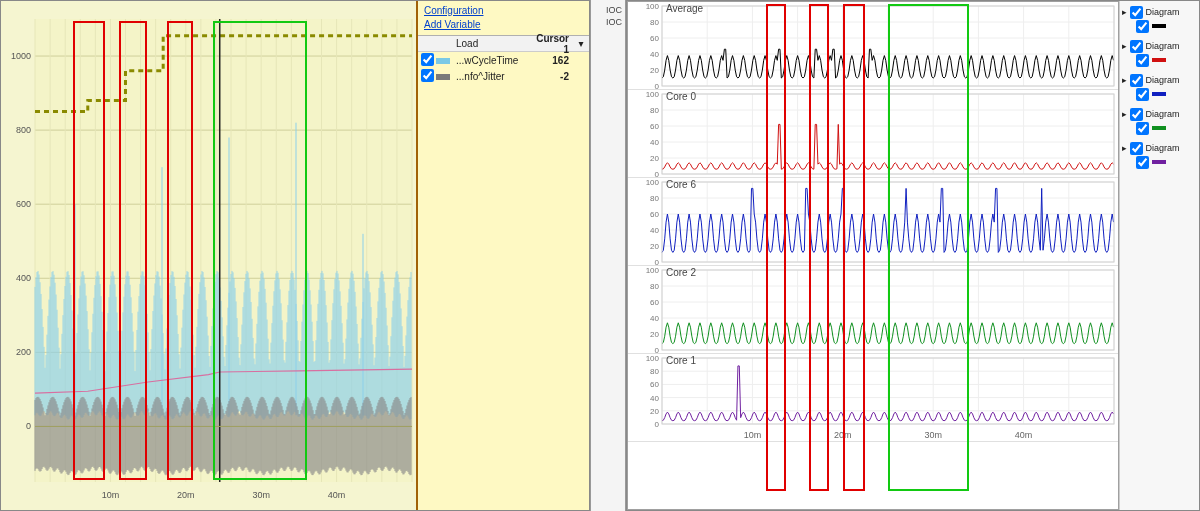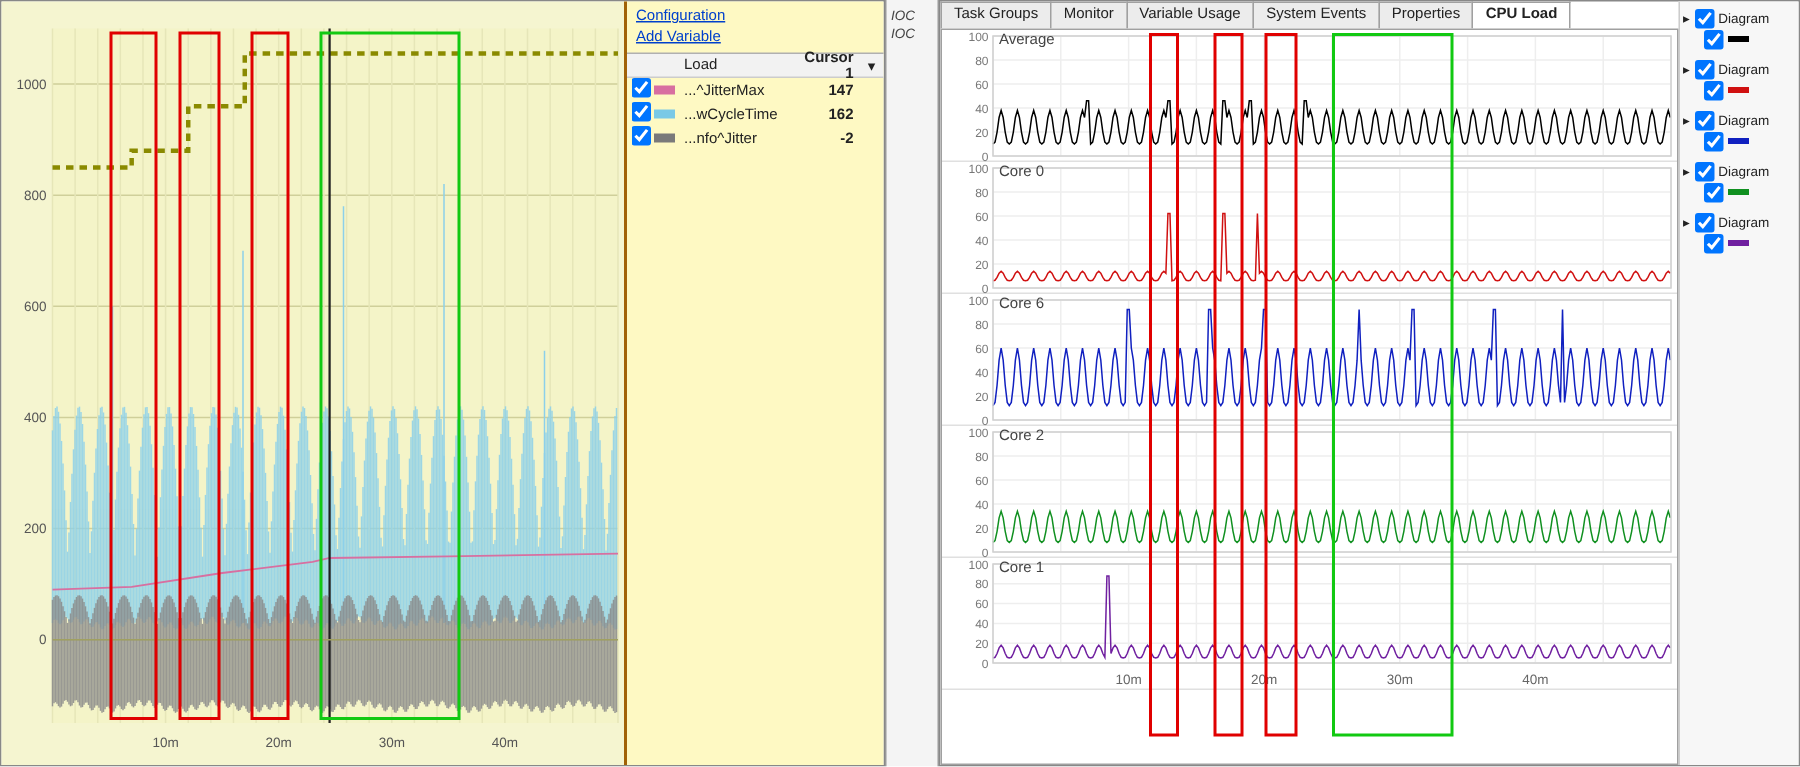--- a/index.html
+++ b/index.html
@@ -54,21 +54,21 @@
   .mid-gap{
     width:36px;
     height:100%;
     background:#f4f4f4;
     border-left:1px solid #999;
     border-right:1px solid #999;
     font-size:9px;
     color:#444;
     padding-top:4px;
   }
-  .mid-gap span{ display:block; padding:1px 3px; white-space:nowrap; overflow:hidden;font-style:italic;}
+  .mid-gap span{ display:block; padding:1px 15px; white-space:nowrap; overflow:hidden;}
   .right-pane{
     flex:1;
     height:100%;
     display:flex;
     flex-direction:column;
     border:1px solid #888;
   }
   .right-title{
     height:16px;
     padding:1px 6px;
@@ -965,27 +965,20 @@
         <div class="var-head">
           <span class="col-chk"></span>
           <span class="col-sw"></span>
           <span class="col-name">Load</span>
           <span class="col-val">Cursor 1</span>
           <span class="col-dd">▾</span>
         </div>
         <div id="var-rows">
             <div class="var-row">
               <span class="col-chk"><input type="checkbox" checked="" style=""></span>
-              <span class="col-sw"><span class="swatch" style="background:#d86fa0;"></span></span>
-              <span class="col-name">...^JitterMax</span>
-              <span class="col-val">147</span>
-              <span class="col-dd"></span>
-            </div>
-            <div class="var-row">
-              <span class="col-chk"><input type="checkbox" checked="" style=""></span>
               <span class="col-sw"><span class="swatch" style="background:#7ac9e6;"></span></span>
               <span class="col-name">...wCycleTime</span>
               <span class="col-val">162</span>
               <span class="col-dd"></span>
             </div>
             <div class="var-row">
               <span class="col-chk"><input type="checkbox" checked="" style=""></span>
               <span class="col-sw"><span class="swatch" style="background:#7a7a7a;"></span></span>
               <span class="col-name">...nfo^Jitter</span>
               <span class="col-val">-2</span>
@@ -997,28 +990,20 @@
   </div>
 
   <div class="mid-gap">
     <span>IOC</span>
     <span>IOC</span>
   </div>
 
   <div class="right-pane">
     <div class="right-body">
       <div class="cpu-area">
-        <div class="tabs" id="tabs">
-            <div class="tab">Task Groups</div>
-            <div class="tab">Monitor</div>
-            <div class="tab">Variable Usage</div>
-            <div class="tab">System Events</div>
-            <div class="tab">Properties</div>
-            <div class="tab active">CPU Load</div>
-          </div>
         <div class="strip-stack" id="strips">
 
         <div class="strip">
               <svg width="490" height="88">
                 <line x1="34" y1="84" x2="486" y2="84" stroke="#eee"></line>
                 <text x="31" y="87" text-anchor="end" font-size="8" fill="#777">0</text>
                 <line x1="34" y1="68" x2="486" y2="68" stroke="#eee"></line>
                 <text x="31" y="71" text-anchor="end" font-size="8" fill="#777">20</text>
                 <line x1="34" y1="52" x2="486" y2="52" stroke="#eee"></line>
                 <text x="31" y="55" text-anchor="end" font-size="8" fill="#777">40</text>

